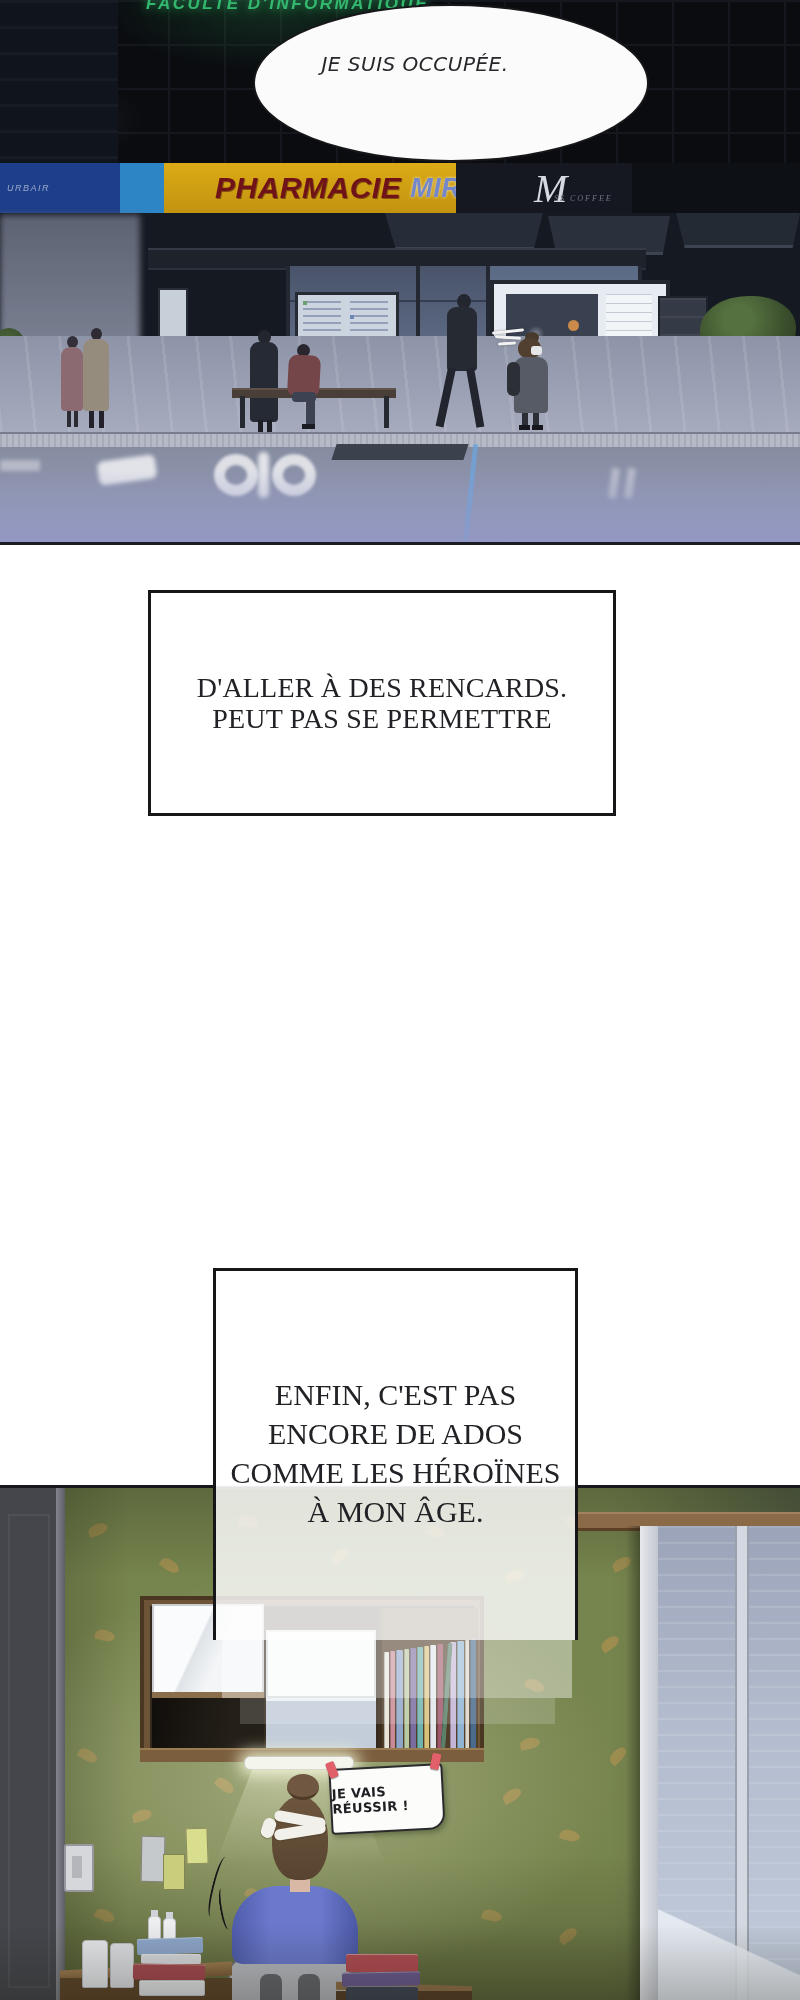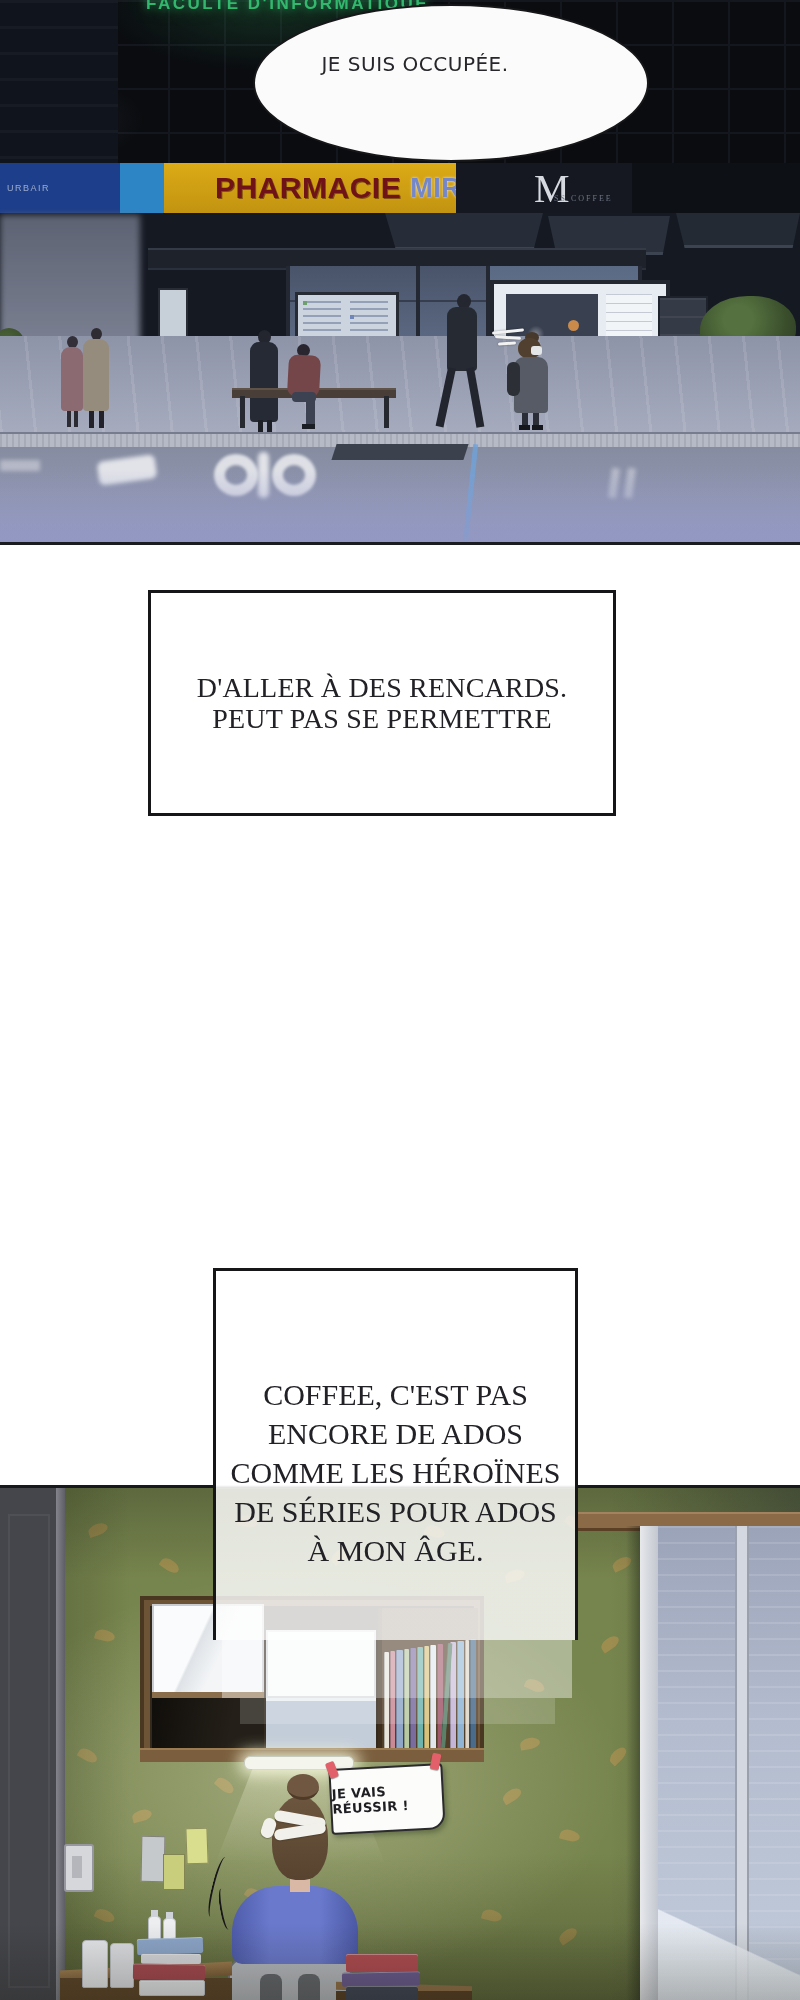--- a/index.html
+++ b/index.html
@@ -1,20 +1,20 @@
 <!DOCTYPE html>
 <html><head>
 <meta charset="utf-8">
 <style>
   html,body{margin:0;padding:0;background:#ffffff;}
   #page{position:relative;width:800px;height:2000px;background:#ffffff;overflow:hidden;
         font-family:"Liberation Sans",sans-serif;}
   .abs{position:absolute;}
   
-  #street{left:0;top:0;width:800px;height:542px;background:#0b0d11;overflow:hidden;border-bottom:3px solid #1b1c21;}
+  #street{left:0;top:0;width:800px;height:542px;background:#0b0d11;overflow:hidden;border-bottom:3px solid #1b1c21;font-style:italic;}
   .bldg-grid{left:0;top:0;width:800px;height:168px;
     background:
       radial-gradient(240px 90px at 270px 8px, rgba(40,120,70,.30), transparent 70%),
       radial-gradient(120px 60px at 60px 120px, rgba(160,170,190,.10), transparent 70%),
       repeating-linear-gradient(90deg,#14171d 0 2px,transparent 2px 56px),
       repeating-linear-gradient(180deg,#14171d 0 2px,transparent 2px 44px),
       #0a0c10;}
   .neon{left:146px;top:-6px;font-size:17px;font-weight:bold;letter-spacing:2.5px;color:#35c073;
     text-shadow:0 0 10px #2f9e5e,0 0 22px rgba(47,158,94,.55);white-space:nowrap;opacity:.95;}
   .left-bldg{left:0;top:0;width:118px;height:215px;
@@ -423,22 +423,21 @@
     <div class="abs bookflat" style="left:139px;top:492px;width:64px;height:14px;background:#e3e4e7;border:1px solid #c4c6cb;"></div>
 
     <div class="abs bookflat" style="left:346px;top:466px;width:72px;height:18px;background:#b04c52;"></div>
     <div class="abs bookflat" style="left:342px;top:484px;width:78px;height:14px;background:#6a5a8e;transform:rotate(-1deg);"></div>
     <div class="abs bookflat" style="left:346px;top:498px;width:72px;height:17px;background:#3f4554;"></div>
 
     <div class="abs room-vig"></div>
   </div>
 
   <div class="abs cap" id="cap2">
-    <div>COFFEE, C'EST PAS</div>
+    <div>ENFIN, C'EST PAS</div>
     <div>ENCORE DE ADOS</div>
     <div>COMME LES HÉROÏNES</div>
-    <div>DE SÉRIES POUR ADOS</div>
     <div>À MON ÂGE.</div>
   </div>
   <div class="abs fade-strip" style="left:222px;top:1640px;width:350px;height:58px;"></div>
   <div class="abs fade-strip2" style="left:240px;top:1698px;width:315px;height:26px;"></div>
 
 </div>
 
 </body></html>

